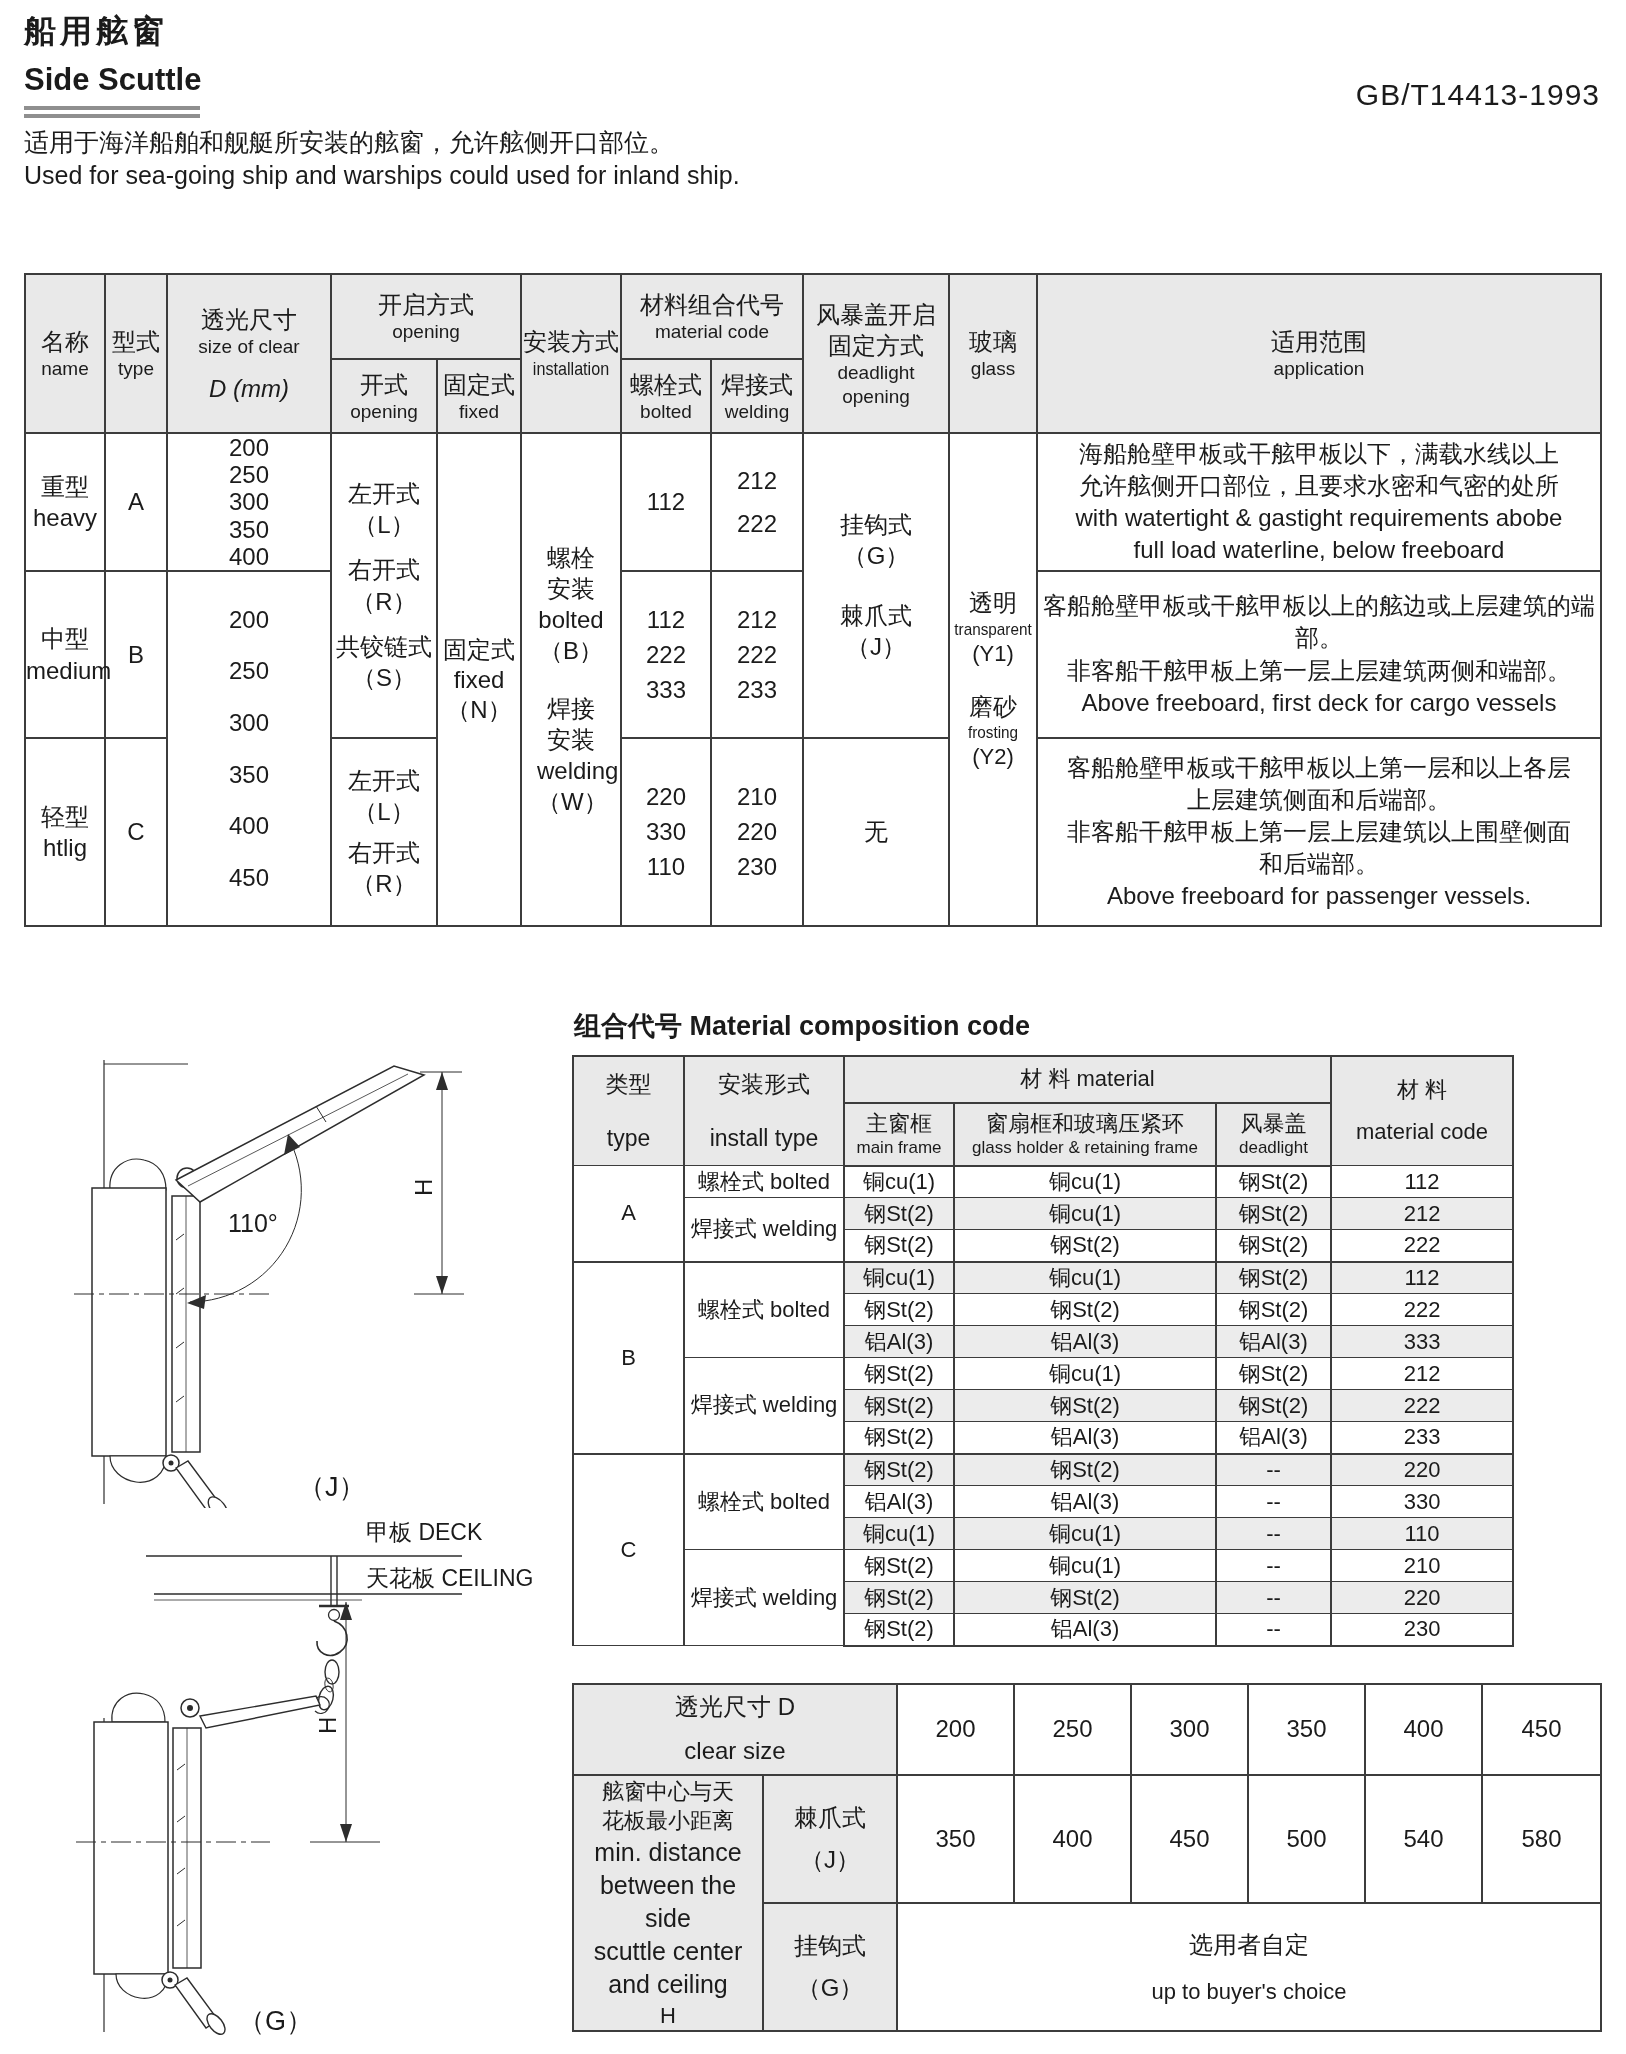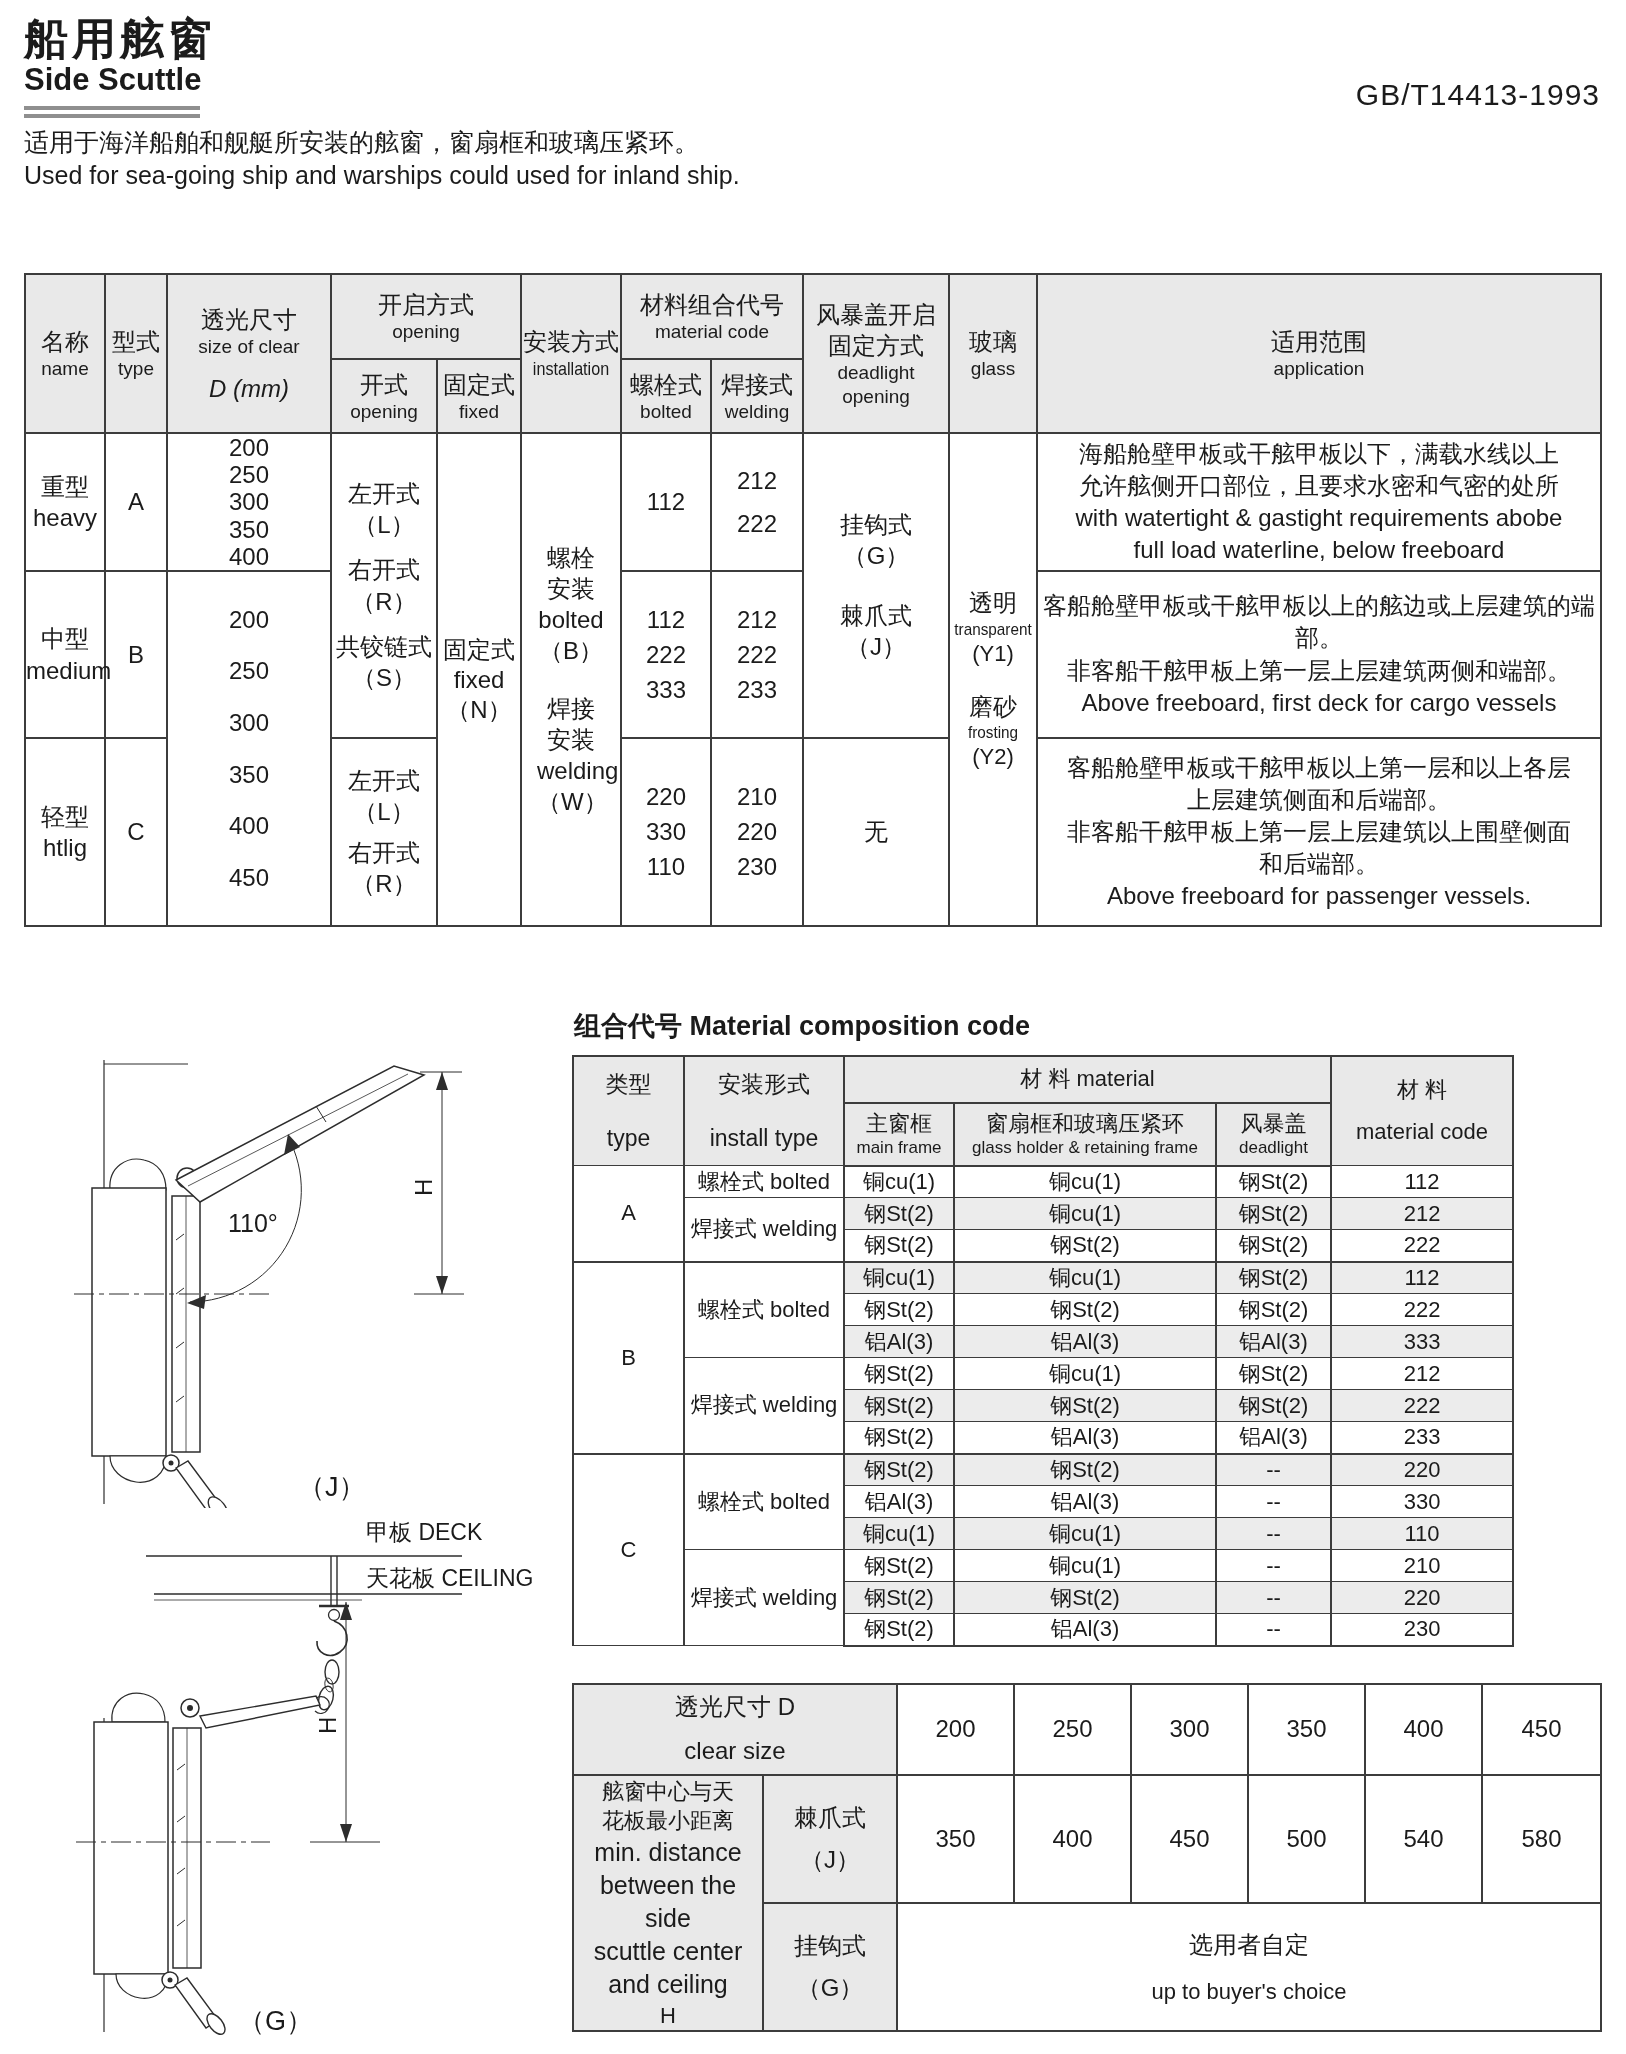--- a/index.html
+++ b/index.html
@@ -5,21 +5,21 @@
   html,body{margin:0;padding:0;}
   body{
     width:1626px;height:2054px;position:relative;background:#ffffff;
     font-family:"Liberation Sans","DejaVu Sans",sans-serif;color:#1b1b1b;
     overflow:hidden;
   }
   .abs{position:absolute;}
   .preline{white-space:pre-line;}
 
   
-  #title-zh{left:24px;top:10px;font-size:44px;font-weight:bold;letter-spacing:4px;}
+  #title-zh{left:24px;top:10px;font-size:32px;font-weight:bold;letter-spacing:4px;}
   #title-en{left:24px;top:62px;font-size:31px;font-weight:bold;}
   .rule{left:24px;width:176px;height:4px;background:#8f8f8f;}
   #rule1{top:106px;}
   #rule2{top:114px;}
   #std{right:26px;top:78px;font-size:30px;letter-spacing:1px;}
   #intro-zh{left:24px;top:126px;font-size:25px;}
   #intro-en{left:24px;top:161px;font-size:25px;}
 
   
   table.t{border-collapse:collapse;table-layout:fixed;background:#fff;}
@@ -86,21 +86,21 @@
   svg .fb{fill:#2d2d2d;stroke:none;}
 </style>
 </head>
 <body>
 
 <div class="abs" id="title-zh">船用舷窗</div>
 <div class="abs" id="title-en">Side Scuttle</div>
 <div class="abs rule" id="rule1"></div>
 <div class="abs rule" id="rule2"></div>
 <div class="abs" id="std">GB/T14413-1993</div>
-<div class="abs" id="intro-zh">适用于海洋船舶和舰艇所安装的舷窗，窗扇框和玻璃压紧环。</div>
+<div class="abs" id="intro-zh">适用于海洋船舶和舰艇所安装的舷窗，允许舷侧开口部位。</div>
 <div class="abs" id="intro-en">Used for sea-going ship and warships could used for inland ship.</div>
 
 <table class="t main abs" id="main-table">
   <colgroup>
     <col style="width:80px">
       <col style="width:62px">
       <col style="width:164px">
     <col style="width:106px">
       <col style="width:84px">
       <col style="width:100px">

